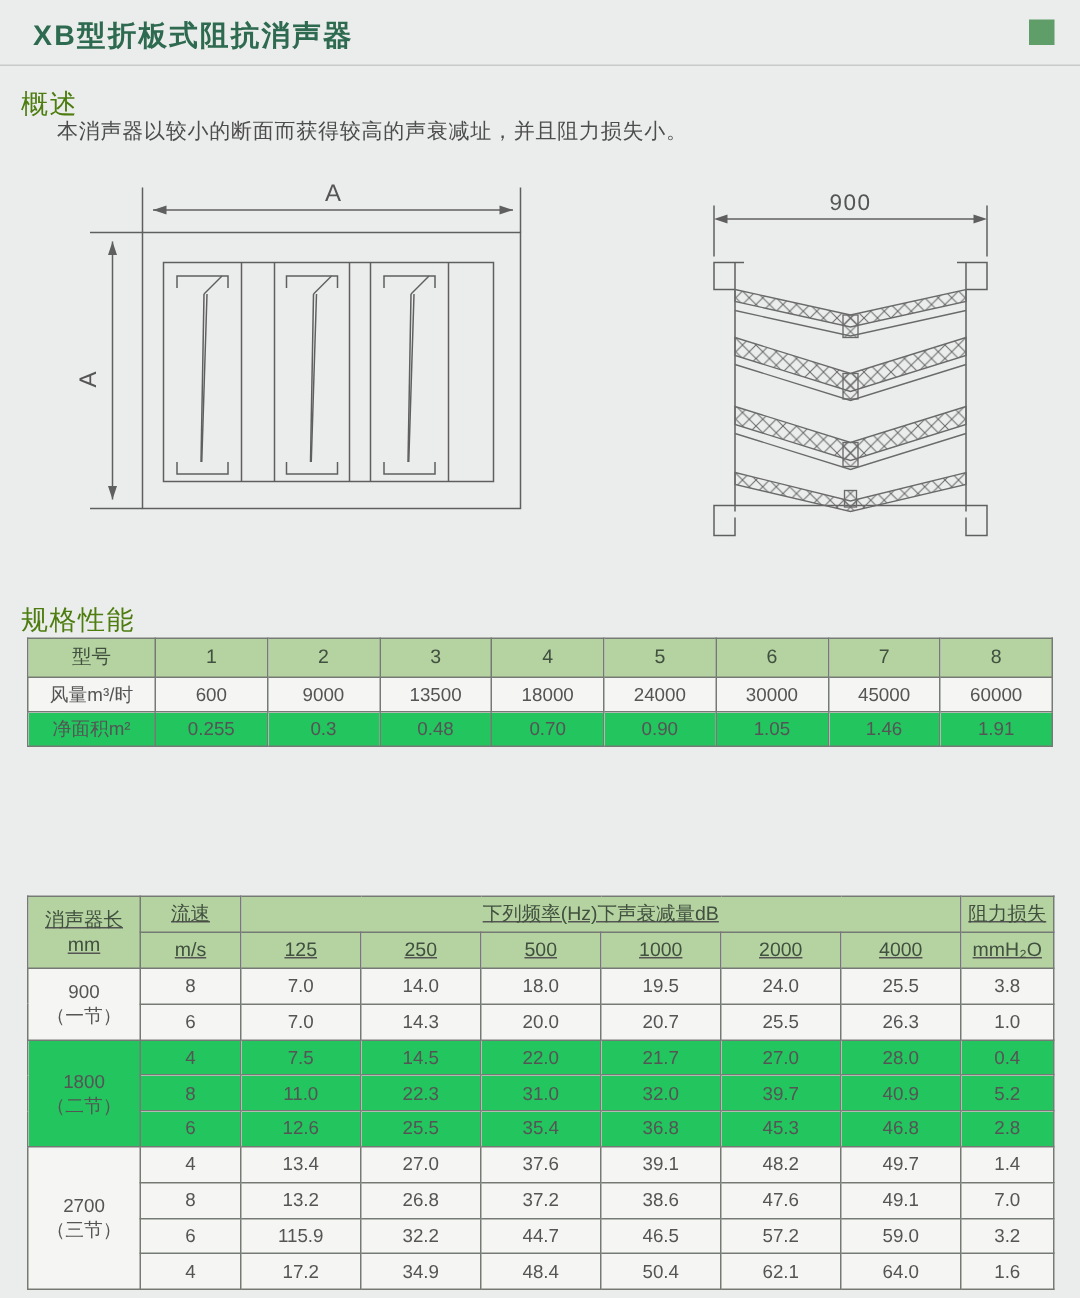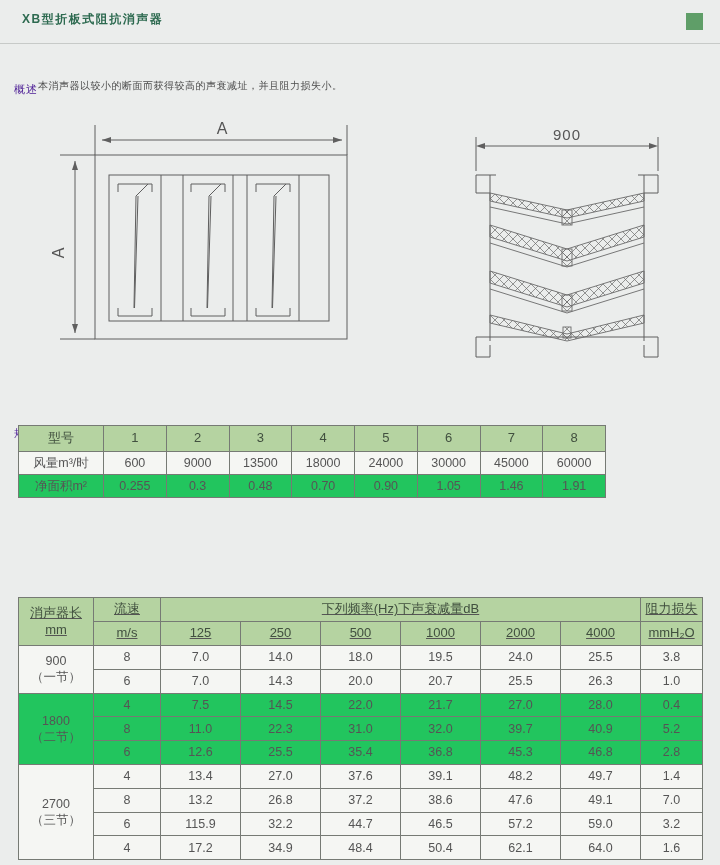--- a/index.html
+++ b/index.html
@@ -9,39 +9,39 @@
     font-family:"Liberation Sans","DejaVu Sans",sans-serif;
     color:#4a4a4a;
     position:relative;
     overflow:hidden;
   }
   .page{position:absolute;inset:0;}
 
   
   .page-title{
     position:absolute;left:22px;top:11px;
-    font-size:12px;font-weight:600;letter-spacing:1.5px;
+    font-size:19px;font-weight:600;letter-spacing:1.5px;
     color:#2d6a50;
   }
   .title-rule{
     position:absolute;left:0;top:43px;width:720px;height:1px;
     background:#c7cac8;
   }
   .corner-accent{
     position:absolute;right:17px;top:13px;width:17px;height:17px;
     background:#5f9e68;
   }
   .section-label{
     position:absolute;left:14px;
-    font-size:11px;color:#4c1d95;letter-spacing:1px;margin-top:25px;
+    font-size:18px;color:#4d7c0f;letter-spacing:1px;
   }
   .overview-label{top:57px;}
   .overview-body{
     position:absolute;left:38px;top:79px;
-    font-size:10px;color:#4d4d4d;letter-spacing:.5px;
+    font-size:14px;color:#4d4d4d;letter-spacing:.5px;
   }
   .spec-label{top:401px;}
 
   
   .diagram{position:absolute;}
   .diagram-front{left:50px;top:113px;}
   .diagram-side{left:450px;top:113px;}
   svg{display:block;}
 
   
@@ -50,21 +50,21 @@
     position:absolute;left:18px;
     font-size:12.5px;color:#555;
     background:#f5f6f3;
   }
   td{
     border:1px solid #767a74;
     text-align:center;vertical-align:middle;
     padding:0;line-height:1.15;
     overflow:hidden;white-space:nowrap;
   }
-  .spec-table{top:425px;width:588px;border:1px solid #555;}
+  .spec-table{top:425px;width:684px;border:1px solid #555;}
   .spec-table tr{height:23px;}
   .spec-table tr.head{height:26px;}
   .att-table{top:597px;width:684px;border:1px solid #555;}
   .att-table tr{height:23.8px;}
   .att-table tr.head{height:24px;text-decoration:underline;}
   .green{background:#b5d3a1;color:#41503f;font-size:13px;}
   .shaded td{background:#22c55e;}
   .plain td{background:#f5f6f3;}
   .group-label div{line-height:1.3;}
   .two-line span{display:block;line-height:1.3;}

